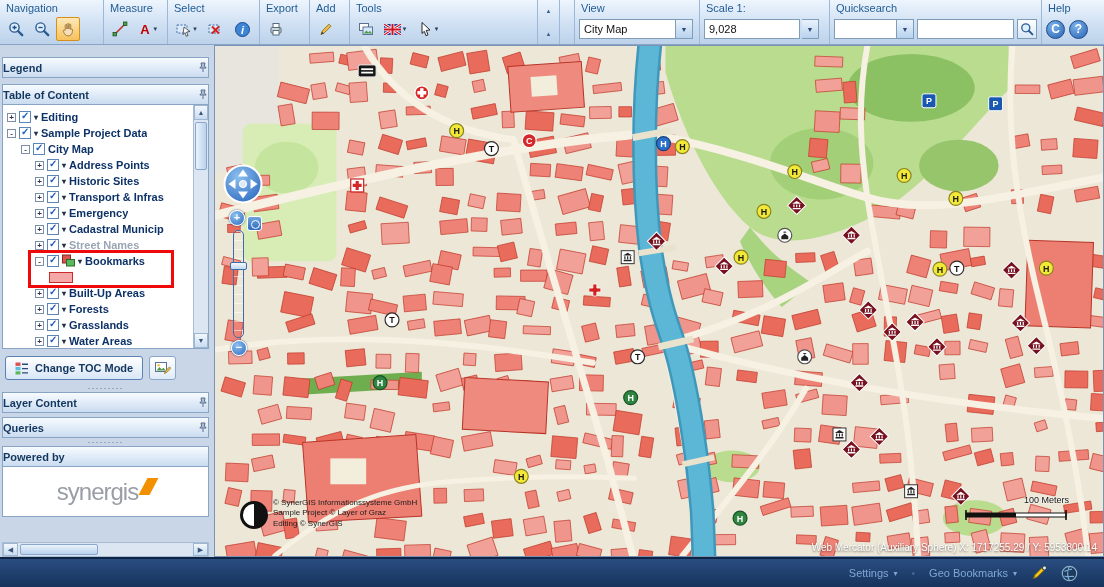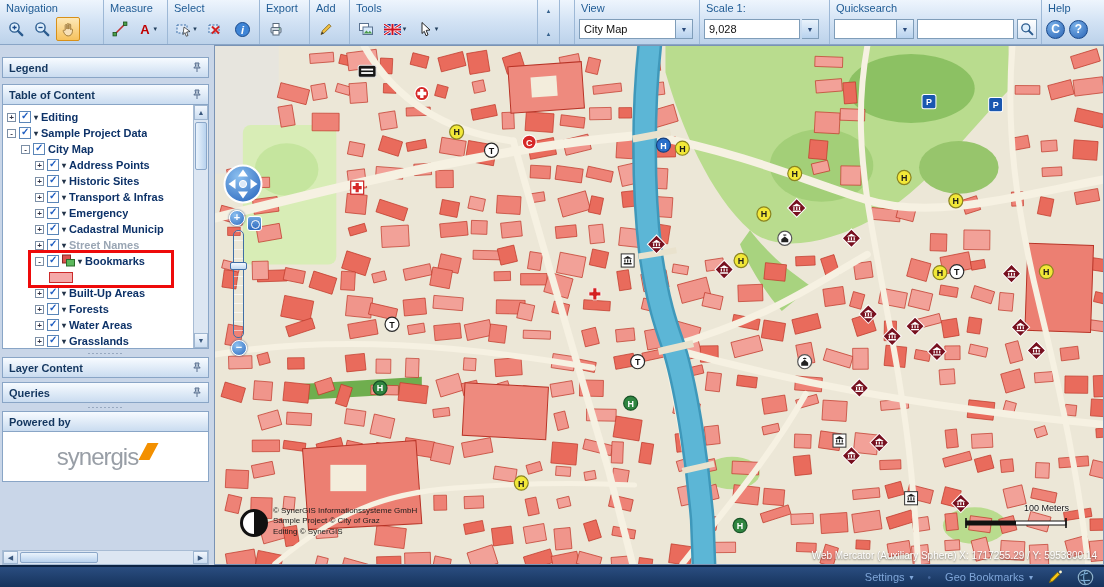--- a/index.html
+++ b/index.html
@@ -27,21 +27,21 @@
 .dbtn{width:17px;height:100%;background:linear-gradient(#eaf3fc,#b8d2ee);border:none;border-left:1px solid #7f9db9;display:flex;align-items:center;justify-content:center;cursor:pointer}
 .dbtn::before{content:"▼";font-size:7px;color:#2a4a7a}
 .tinput{height:20px;border:1px solid #7f9db9;background:#fff;font-size:11px;padding:0 4px;color:#111}
 .num{width:96px}
 .sqbtn{width:20px;height:20px;border:1px solid #7f9db9;background:linear-gradient(#fff,#d8e6f6);display:flex;align-items:center;justify-content:center;cursor:pointer}
 .cbtn{width:19px;height:19px;border-radius:50%;background:radial-gradient(circle at 35% 30%,#7ab2ea,#2a63b4);color:#fff;font-weight:bold;font-size:12px;display:flex;align-items:center;justify-content:center;border:1px solid #1a4a8c;cursor:pointer;padding:0}
 
 .main{flex:1;display:flex;min-height:0}
 
 .sidebar{width:211px;flex:none;padding:12px 2px 0;display:flex;flex-direction:column;position:relative}
-.shead{height:21px;flex:none;background:linear-gradient(#f7fbff,#cadcf0);border:1px solid #89a5c6;display:flex;align-items:center;padding:0 6px;font-size:11px;font-weight:bold;color:#13365f;cursor:pointer}
+.shead{height:21px;flex:none;background:linear-gradient(#f7fbff,#cadcf0);border:1px solid #89a5c6;display:flex;align-items:center;padding:0 0;font-size:11px;font-weight:bold;color:#13365f;cursor:pointer}
 .shead .pin{margin-left:auto;display:flex}
 .mb6{margin-bottom:6px}.mb4{margin-bottom:4px}
 .tree{background:#fff;border:1px solid #89a5c6;border-top:none;height:244px;flex:none;position:relative;overflow:hidden;padding:4px 16px 0 2px}
 .trow{height:16px;display:flex;align-items:center;gap:3px;font-size:11px;color:#0d3268;font-weight:bold;white-space:nowrap;cursor:default}
 .lvl0{padding-left:2px}.lvl1{padding-left:16px}.lvl2{padding-left:30px}.lvl3{padding-left:44px}
 .exp{width:9px;height:9px;border:1px solid #7c8fa6;background:#fff;font-size:8px;line-height:7px;text-align:center;color:#334;flex:none;cursor:pointer}
 .exp.plus::before{content:"+"}
 .exp.minus::before{content:"-"}
 .cb{width:12px;height:12px;border:1px solid #5b86b8;background:#fff;flex:none;position:relative;cursor:pointer}
 .cb::before{content:"✓";position:absolute;left:1px;top:-2px;font-size:10px;color:#1d5cc0;font-weight:bold}
@@ -82,21 +82,21 @@
 .z-ext{position:absolute;left:18px;top:6px;width:15px;height:15px;border-radius:3px;background:linear-gradient(#6ea4de,#2f6cc0);border:1px solid #fff;cursor:pointer}
 .z-ext::after{content:"";position:absolute;left:3px;top:3px;width:7px;height:7px;border:1.5px solid #fff;border-radius:50%}
 .ztrack{position:absolute;left:4px;top:20px;width:11px;height:108px;background:linear-gradient(90deg,#9cc4ea,#6898cc);border:1px solid #3f6ea6;border-radius:5px;background-image:repeating-linear-gradient(180deg,rgba(255,255,255,.55) 0 1px,transparent 1px 9px);cursor:pointer}
 .zthumb{position:absolute;left:1px;top:52px;width:17px;height:8px;background:linear-gradient(#f4f9ff,#c2d8f0);border:1px solid #3f6ea6;border-radius:2px;cursor:grab}
 .north{left:24px;bottom:22px}
 .copyr{left:58px;bottom:27px;font-size:8px;color:#1c1c1c;line-height:1.3}
 .scaleb{right:34px;bottom:32px;width:110px;text-align:right}
 .scaleb .sl{font-size:9px;color:#111;text-shadow:0 0 2px #fff,0 0 2px #fff;margin-bottom:1px}
 .coords{right:6px;bottom:3px;font-size:10px;color:#fff;text-shadow:0 1px 2px rgba(0,0,0,.55)}
 
-.statusbar{height:22px;flex:none;background:linear-gradient(#2a4d80,#16335c);border-top:2px solid #0d2444;display:flex;align-items:center;justify-content:flex-end;gap:14px;padding-right:10px}
+.statusbar{height:30px;flex:none;background:linear-gradient(#2a4d80,#16335c);border-top:2px solid #0d2444;display:flex;align-items:center;justify-content:flex-end;gap:14px;padding-right:26px}
 .slink{color:#7fa6d9;font-size:11px;display:flex;gap:5px;align-items:center;cursor:pointer}
 .scaret{font-size:8px}
 .scaret::before{content:"▾"}
 .sdot{color:#44669a;font-size:10px}
 .sdot::before{content:"•"}
 .sicon{display:flex;cursor:pointer}
 </style>
 </head>
 <body>
 
@@ -371,34 +371,53 @@
         <div class="trow lvl2">
             <span class="exp plus"></span>
             <span class="cb"></span>
             <span class="caret"></span>
             <span class="lbl">Forests</span>
           </div>
         <div class="trow lvl2">
             <span class="exp plus"></span>
             <span class="cb"></span>
             <span class="caret"></span>
-            <span class="lbl">Water Areas</span>
+            <span class="lbl">Grasslands</span>
           </div>
         <div class="trow lvl2">
             <span class="exp plus"></span>
             <span class="cb"></span>
             <span class="caret"></span>
-            <span class="lbl">Grasslands</span>
+            <span class="lbl">Water Areas</span>
           </div>
         <div class="redbox"></div>
         <div class="vscroll">
           <button class="sbtn sb-up"></button>
           <div class="vthumb"></div>
           <button class="sbtn sb-dn"></button>
         </div>
+      </div>
+      <div class="change-row">
+        <button class="tocbtn">
+          <svg width="14" height="13">
+              <rect x="0.5" y="0.5" width="5" height="3.4" fill="#d9534f"></rect>
+              <rect x="0.5" y="4.9" width="5" height="3.4" fill="#5bc0de"></rect>
+              <rect x="0.5" y="9.3" width="5" height="3.2" fill="#5cb85c"></rect>
+              <path d="M7 2.2 h6 M7 6.6 h6 M7 10.9 h6" stroke="#2a4a7a" stroke-width="1.4"></path>
+            </svg>
+          <span>Change TOC Mode</span>
+        </button>
+        <button class="imgbtn">
+            <svg width="16" height="14">
+              <rect x="0.5" y="1.5" width="11" height="9" fill="#fff" stroke="#5a7290"></rect>
+              <circle cx="3.6" cy="4.2" r="1.2" fill="#f0c040"></circle>
+              <path d="M1.5 9.5 l3-3.4 2.2 2.4 1.6-1.8 2.6 2.8 z" fill="#4a9a4a"></path>
+              <path d="M9.5 12.5 l1-2.6 4-4 1.4 1.4 -4 4 z" fill="#f0c040" stroke="#8a6a20" stroke-width="0.7"></path>
+            </svg>
+          </button>
       </div>
       <div class="splitter"></div>
       <div class="shead mb4">
         <span>Layer Content</span>
         <span class="pin">
             <svg width="10" height="11">
               <path d="M3 1 h4 l-.6 3 1.8 2 H1.8 l1.8-2 z" fill="#aebdcf" stroke="#5a7090"></path>
               <line x1="5" y1="6.2" x2="5" y2="10" stroke="#5a7090"></line>
             </svg>
           </span>
@@ -1043,21 +1062,21 @@
         <div class="zbtn z-minus"></div>
       </div>
       <div class="ovl north">
         <svg width="30" height="30">
             <circle cx="15" cy="15" r="12.5" fill="#fff" stroke="#111" stroke-width="3"></circle>
             <path d="M15 2.5 A12.5 12.5 0 0 1 15 27.5 Z" fill="#111"></path>
           </svg>
       </div>
       <div class="ovl copyr">
         <div>© SynerGIS Informationssysteme GmbH</div>
-        <div>Sample Project © City of Graz</div>
+        <div>Sample Project © Layer of Graz</div>
         <div>Editing © SynerGIS</div>
       </div>
       <div class="ovl scaleb">
         <div class="sl">100 Meters</div>
         <svg width="105" height="10">
             <rect x="2" y="3" width="100" height="4" fill="#fff" stroke="#111"></rect>
             <rect x="2" y="3" width="50" height="4" fill="#111"></rect>
             <line x1="2" y1="0" x2="2" y2="10" stroke="#111" stroke-width="1.6"></line>
             <line x1="102" y1="0" x2="102" y2="10" stroke="#111" stroke-width="1.6"></line>
           </svg>

